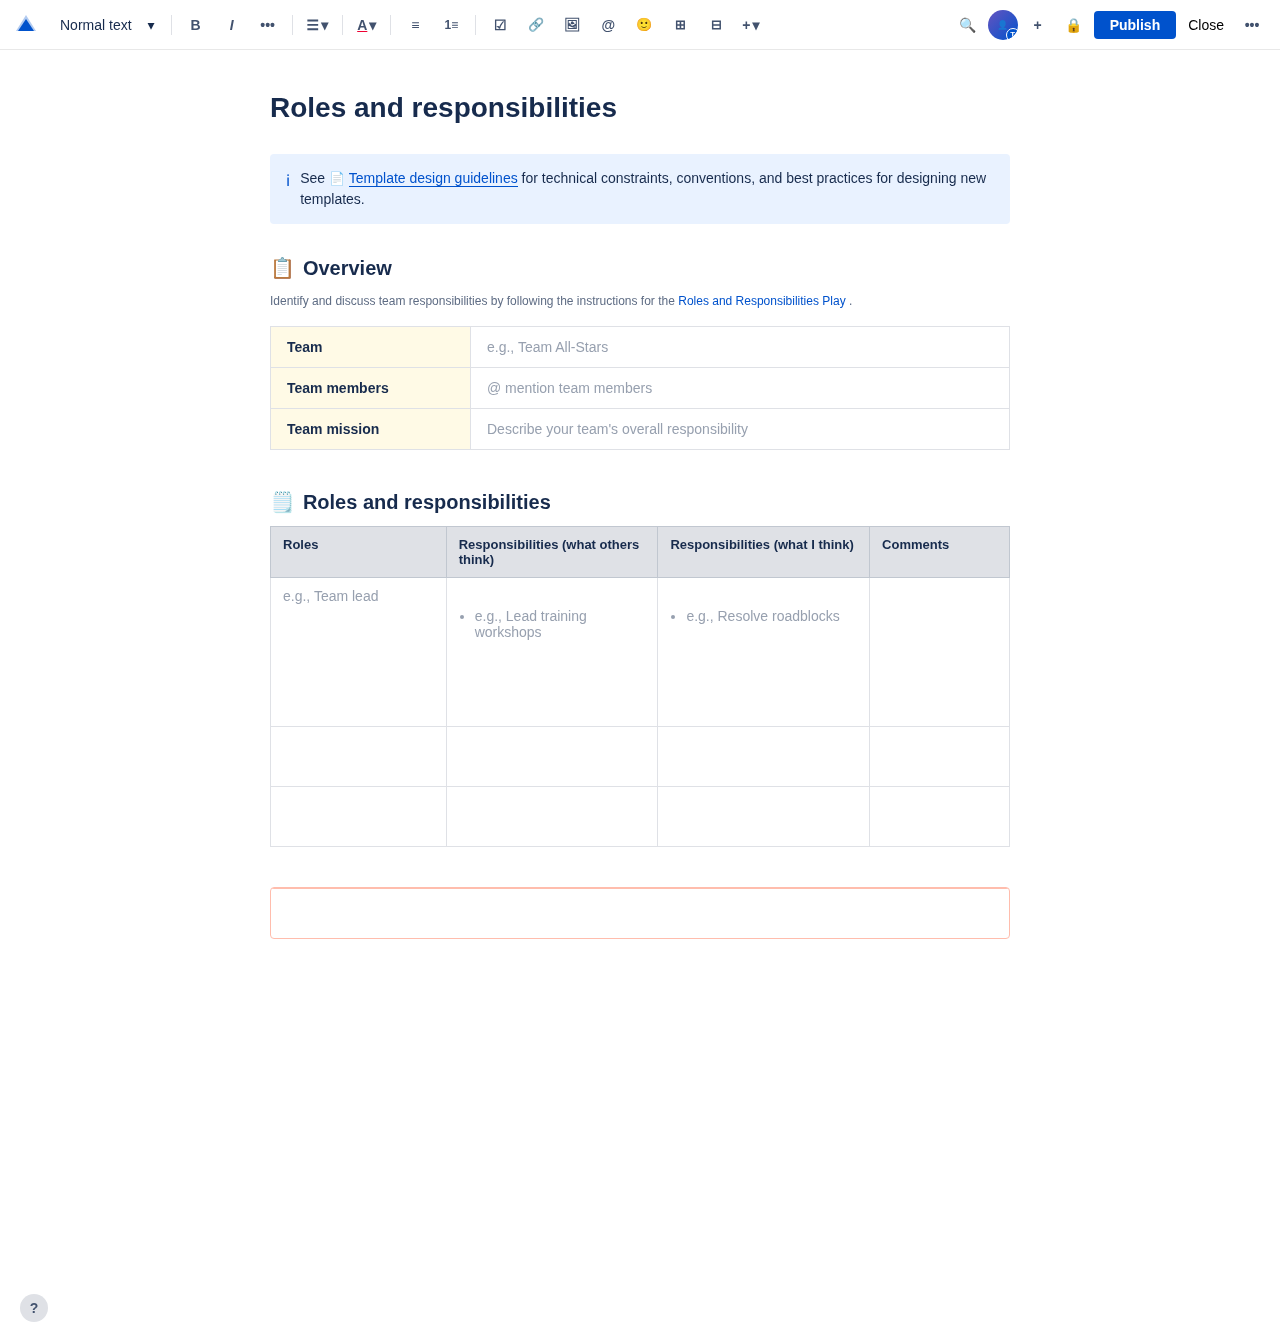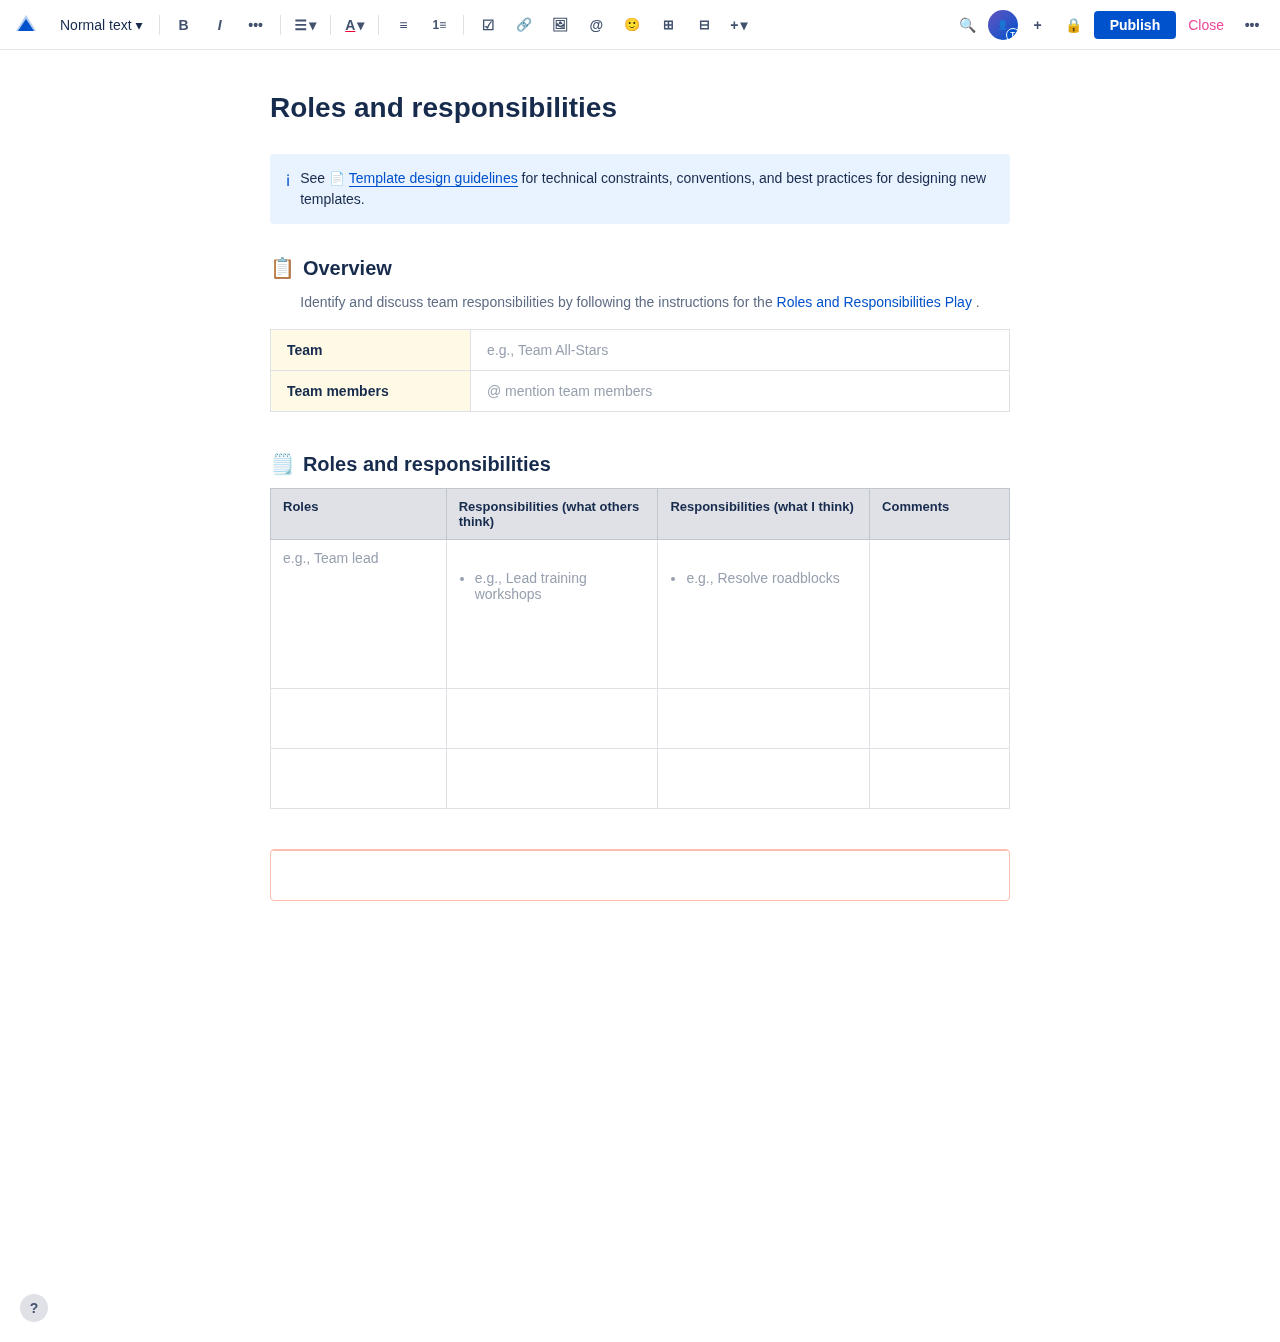--- a/index.html
+++ b/index.html
@@ -20,21 +20,21 @@
     }
     .toolbar-logo {
       width: 28px;
       height: 28px;
       margin-right: 8px;
       flex-shrink: 0;
     }
     .toolbar-text-style {
       display: flex;
       align-items: center;
-      gap: 4px;
+      gap: 16px;
       padding: 4px 8px;
       border-radius: 4px;
       cursor: pointer;
       font-size: 14px;
       color: #172b4d;
       font-weight: 500;
       white-space: nowrap;
     }
     .toolbar-divider {
       width: 1px;
@@ -73,21 +73,21 @@
       border: none;
       border-radius: 4px;
       padding: 6px 16px;
       font-size: 14px;
       font-weight: 600;
       cursor: pointer;
     }
     .btn-close {
       background: transparent;
       border: none;
-      color: #ec4899;
+      color: #000000;
       font-size: 14px;
       font-weight: 500;
       cursor: pointer;
       padding: 6px 8px;
       border-radius: 4px;
       text-align: center;
     }
     .avatar {
       width: 30px;
       height: 30px;
@@ -167,25 +167,24 @@
       font-size: 20px;
       font-weight: 700;
       color: #172b4d;
       margin-bottom: 12px;
       margin-top: 32px;
     }
     .section-icon {
       font-size: 20px;
     }
     .section-description {
-      font-size: 14px;
+      font-size: 12px;
       color: #5e6c84;
       margin-bottom: 16px;
       line-height: 1.5;
-      text-align: center;
     }
     .section-link {
       color: #0052cc;
       text-decoration: none;
     }
 
     
     .overview-table {
       width: 100%;
       border-collapse: collapse;
@@ -451,20 +450,24 @@
 
   <table class="overview-table">
     <tbody>
       <tr>
         <td>Team</td>
         <td>e.g., Team All-Stars</td>
       </tr>
       <tr>
         <td>Team members</td>
         <td>@ mention team members</td>
+      </tr>
+      <tr>
+        <td>Team mission</td>
+        <td>Describe your team's overall responsibility</td>
       </tr>
     </tbody>
   </table>
 
   <div class="roles-section">
     <h2 class="section-heading">
       <span class="section-icon">🗒️</span>
       <span>Roles and responsibilities</span>
     </h2>
 

